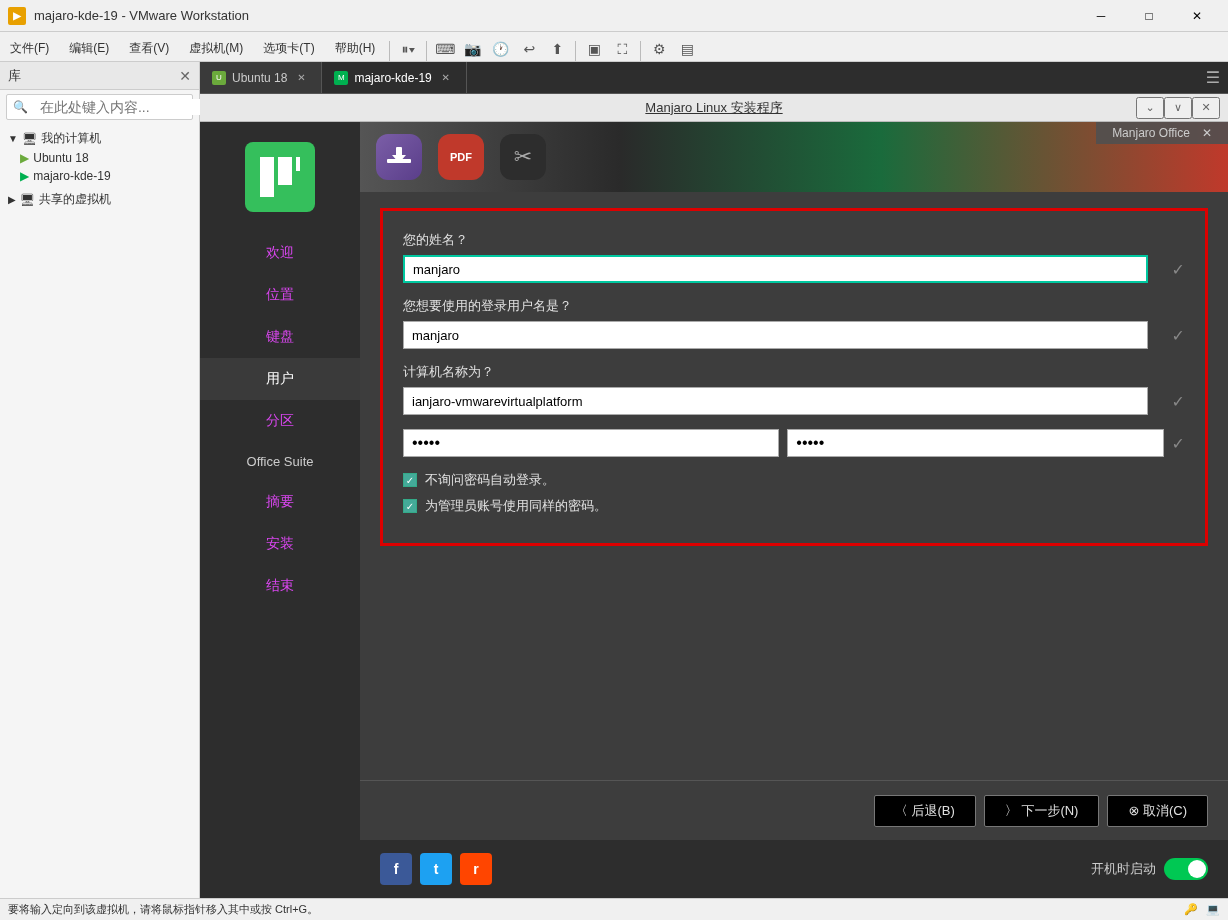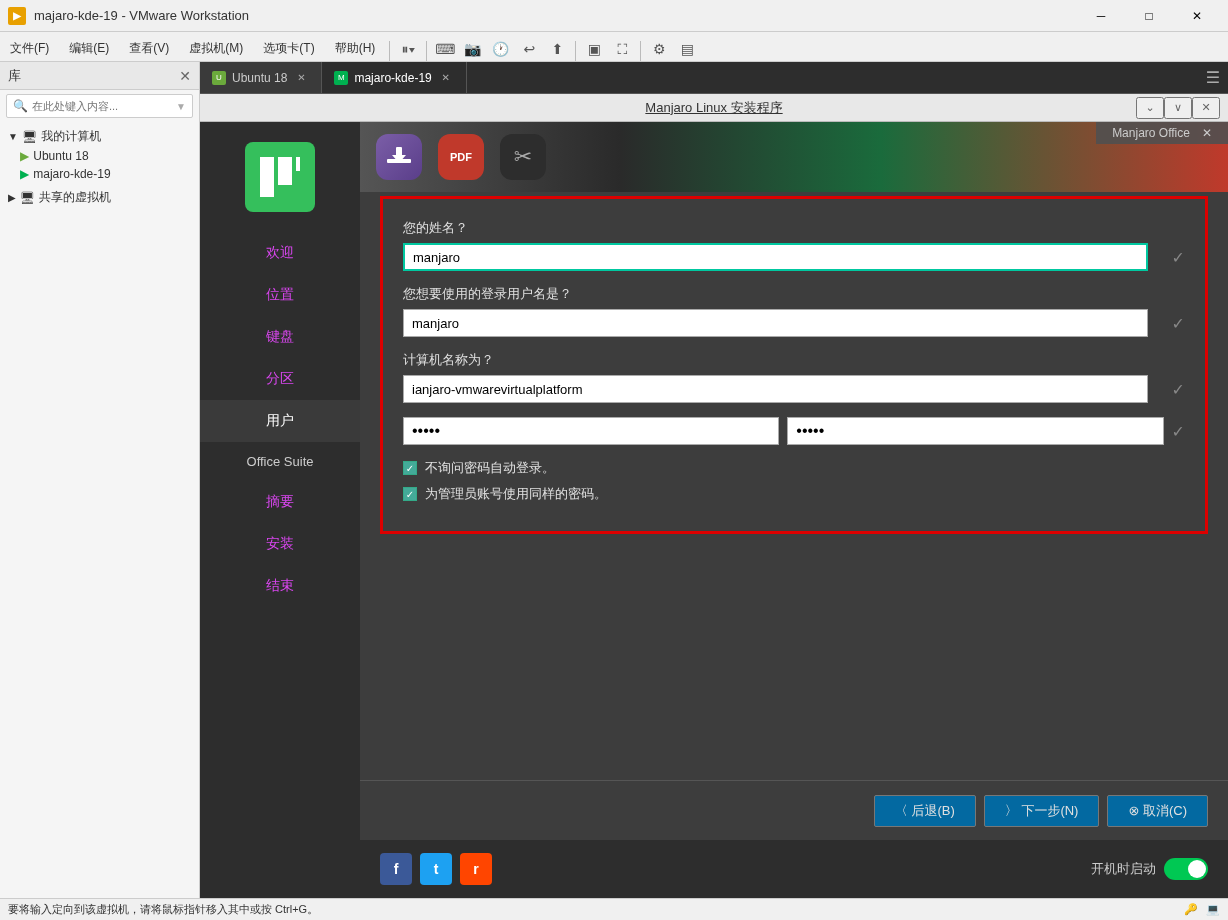--- a/index.html
+++ b/index.html
@@ -310,21 +310,21 @@
       display: flex;
       align-items: center;
       justify-content: flex-end;
       padding: 0 20px;
       gap: 8px;
       border-top: 1px solid #555;
     }
     .footer-btn {
       height: 32px;
       padding: 0 20px;
-      background: #0369a1;
+      background: #000000;
       border: 1px solid #777;
       color: #e0e0e0;
       font-size: 13px;
       cursor: pointer;
       border-radius: 2px;
       font-family: 'Microsoft YaHei', sans-serif;
       display: flex; align-items: center; gap: 4px;
     }
 
     
@@ -537,21 +537,21 @@
 
   <div class="main-container">
 
     <div class="library-panel">
       <div class="library-header">
         <span class="library-title">库</span>
         <span class="library-close">✕</span>
       </div>
       <div class="library-search">
         <span style="color:#aaa;font-size:12px;margin-right:4px;">🔍</span>
-        <input type="text" style="flex: 1 1 0%; border: none; outline: none; font-size: 11px; color: rgb(153, 153, 153);" placeholder="在此处键入内容...">
+        <input type="text" style="flex: 1 1 0%; border: none; outline: none; font-size: 14px; color: rgb(153, 153, 153); margin-left: 8px;" placeholder="在此处键入内容...">
         <span style="color:#aaa;font-size:10px;">▼</span>
       </div>
       <div class="library-tree">
         <div class="tree-item">
           <span class="expand">▼</span>
           <span class="icon">🖥</span>
           <span>我的计算机</span>
         </div>
         <div class="tree-item tree-indent">
           <span class="icon" style="color:#6baa3c;margin-right:4px;">▶</span>
@@ -608,22 +608,22 @@
                     <rect x="5" y="5" width="14" height="40" fill="white"></rect>
                     <rect x="23" y="5" width="14" height="28" fill="white"></rect>
                     <rect x="41" y="5" width="4" height="14" fill="white"></rect>
                   </svg>
                 </div>
 
                 <div class="nav-items">
                   <div class="nav-item">欢迎</div>
                   <div class="nav-item">位置</div>
                   <div class="nav-item">键盘</div>
+                  <div class="nav-item active">用户</div>
                   <div class="nav-item">分区</div>
-                  <div class="nav-item active">用户</div>
                   <div class="nav-item office-suite">Office Suite</div>
                   <div class="nav-item">摘要</div>
                   <div class="nav-item">安装</div>
                   <div class="nav-item">结束</div>
                 </div>
               </div>
 
               <div style="flex:1;display:flex;flex-direction:column;background:#3d3d3d;">
 
                 <div class="top-banner">
@@ -640,21 +640,21 @@
                   <div class="banner-app-icon dark">
                     <span style="font-size:22px;color:#aaa;">✂</span>
                   </div>
 
                   <div style="position:absolute;right:0;top:0;background:rgba(80,80,80,0.9);padding:4px 16px;color:#ccc;font-size:12px;display:flex;align-items:center;gap:12px;">
                     <span>Manjaro Office</span>
                     <span style="cursor:pointer;">✕</span>
                   </div>
                 </div>
 
-                <div style="flex:1;padding:4px 20px;overflow-y:auto;">
+                <div style="flex:1;padding:16px 20px;overflow-y:auto;">
                   <div style="border:3px solid #dd0000;padding:20px;">
 
                     <span class="form-label">您的姓名？</span>
                     <div class="form-row">
                       <input class="form-input active" type="text" value="manjaro" style="border: 2px solid rgb(0, 200, 160);">
                       <span class="form-check ok">✓</span>
                     </div>
 
                     <span class="form-label">您想要使用的登录用户名是？</span>
                     <div class="form-row">

